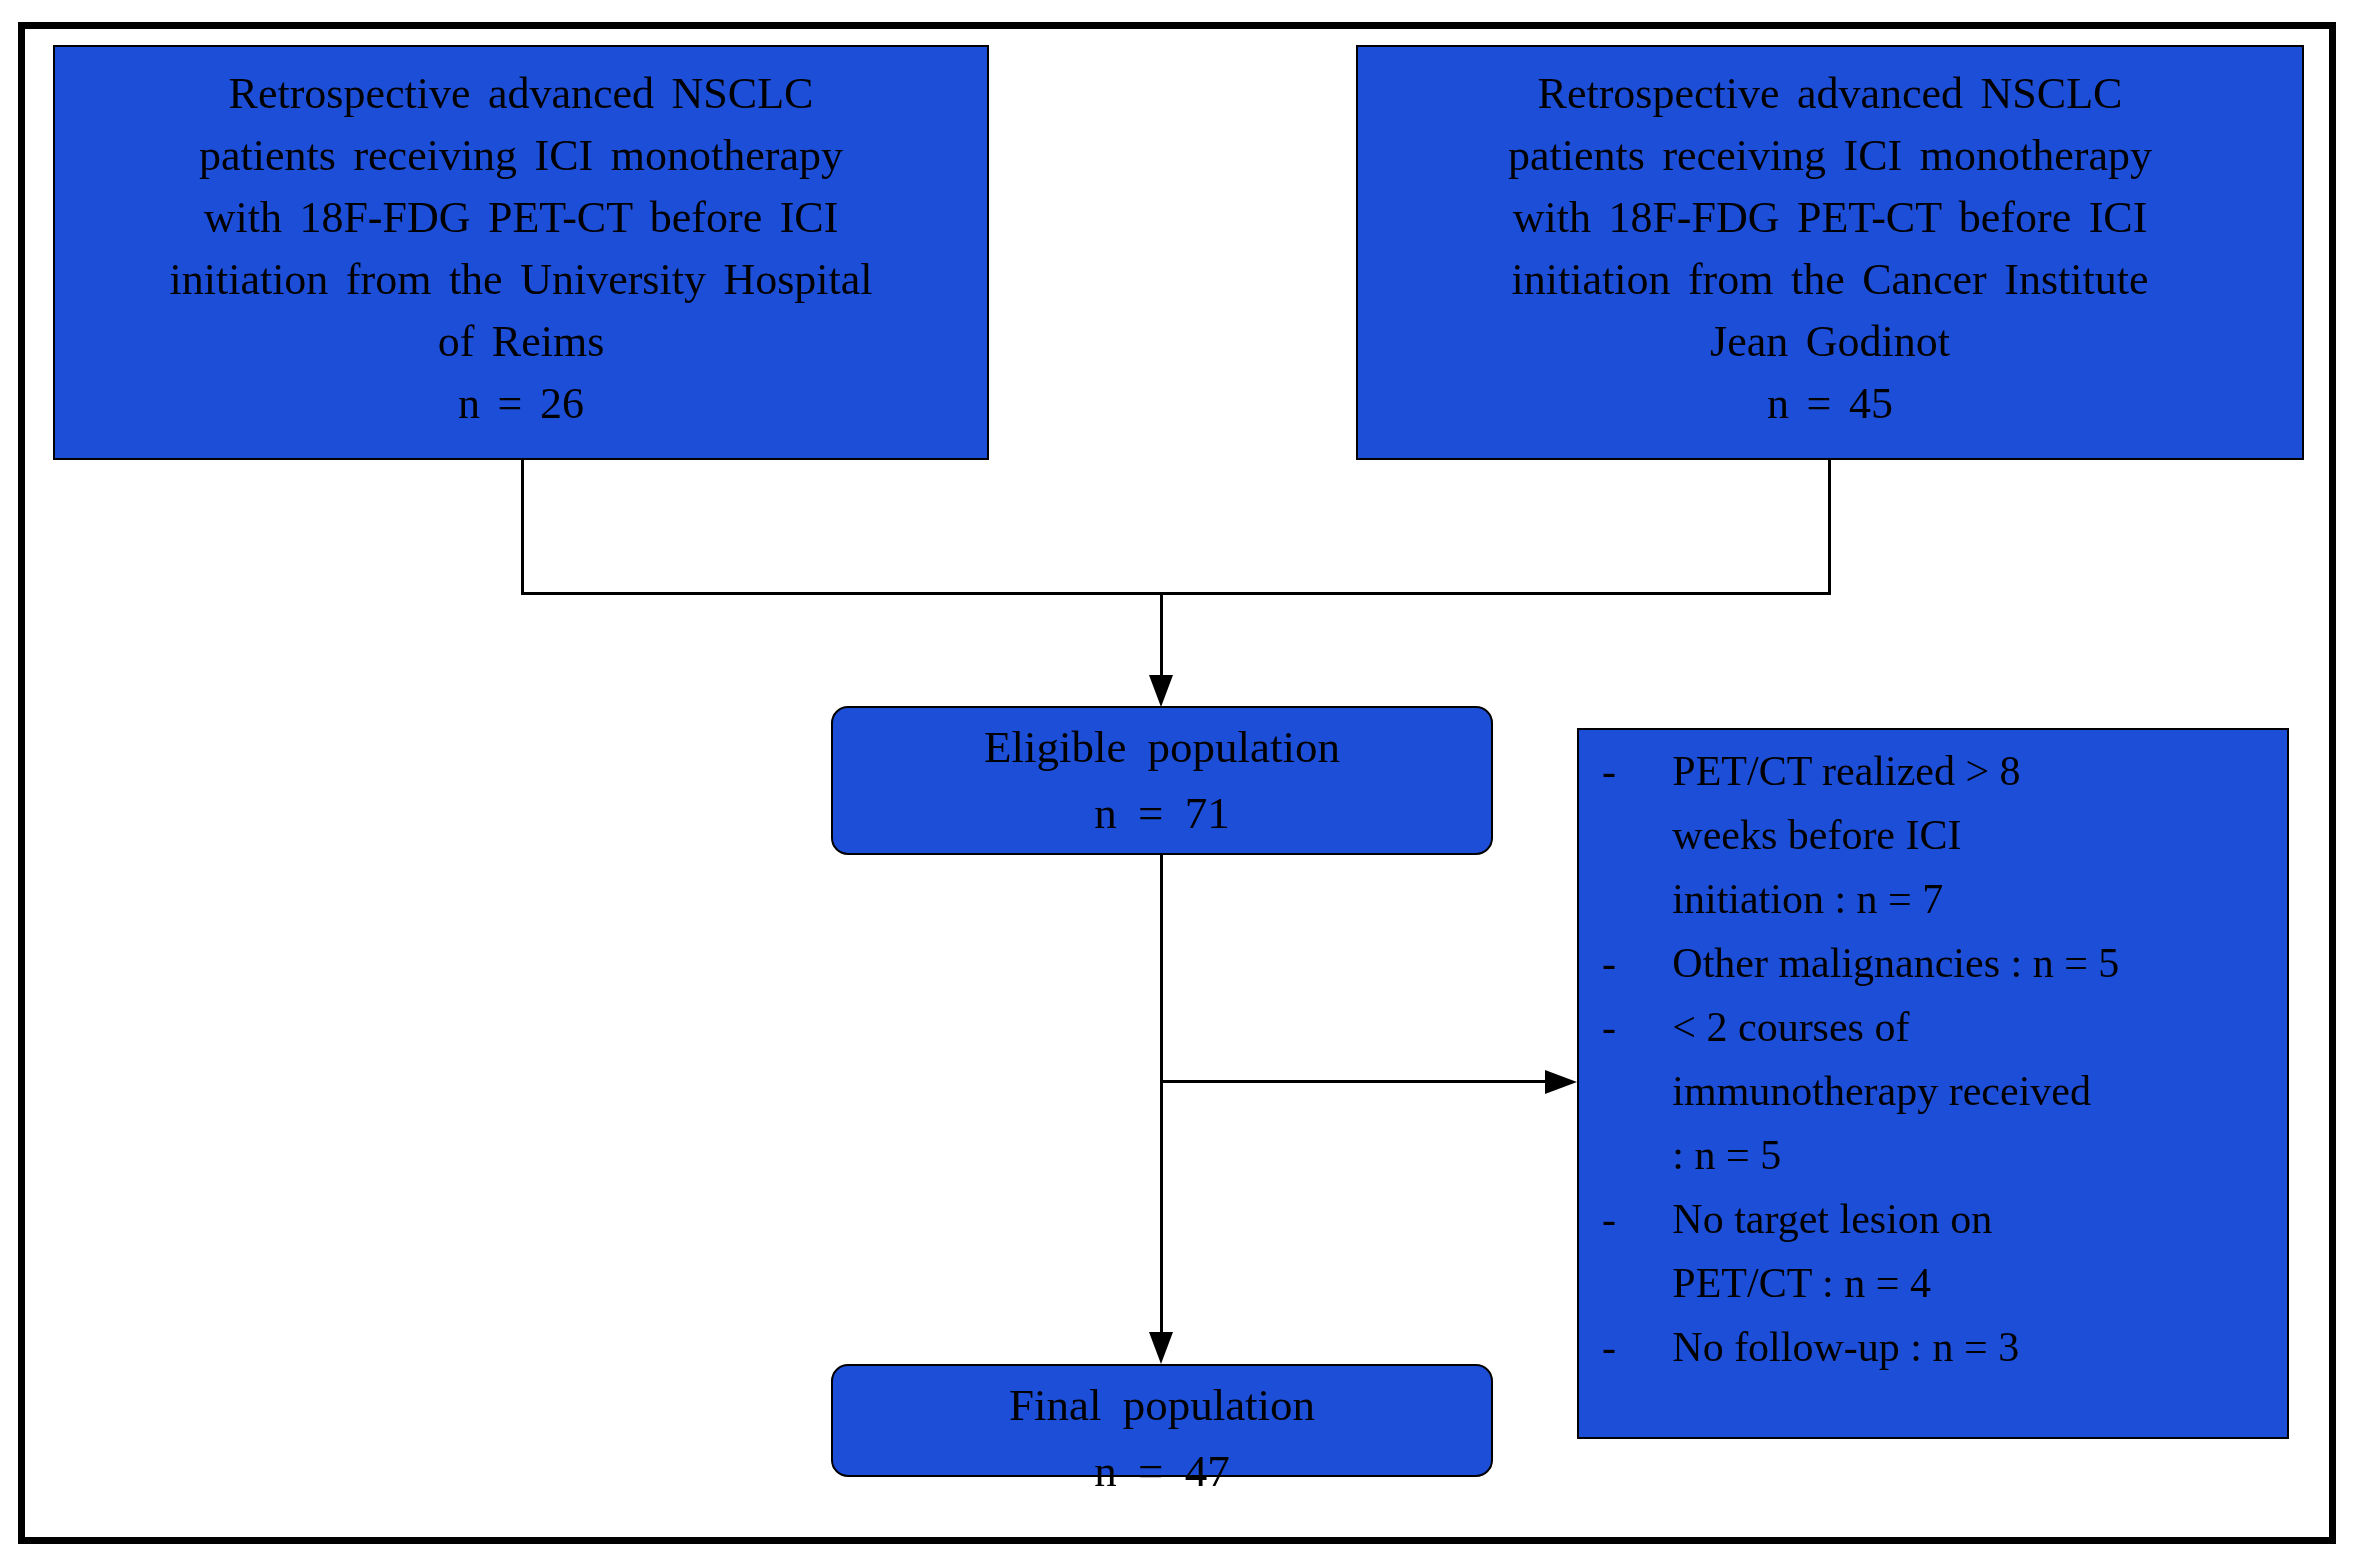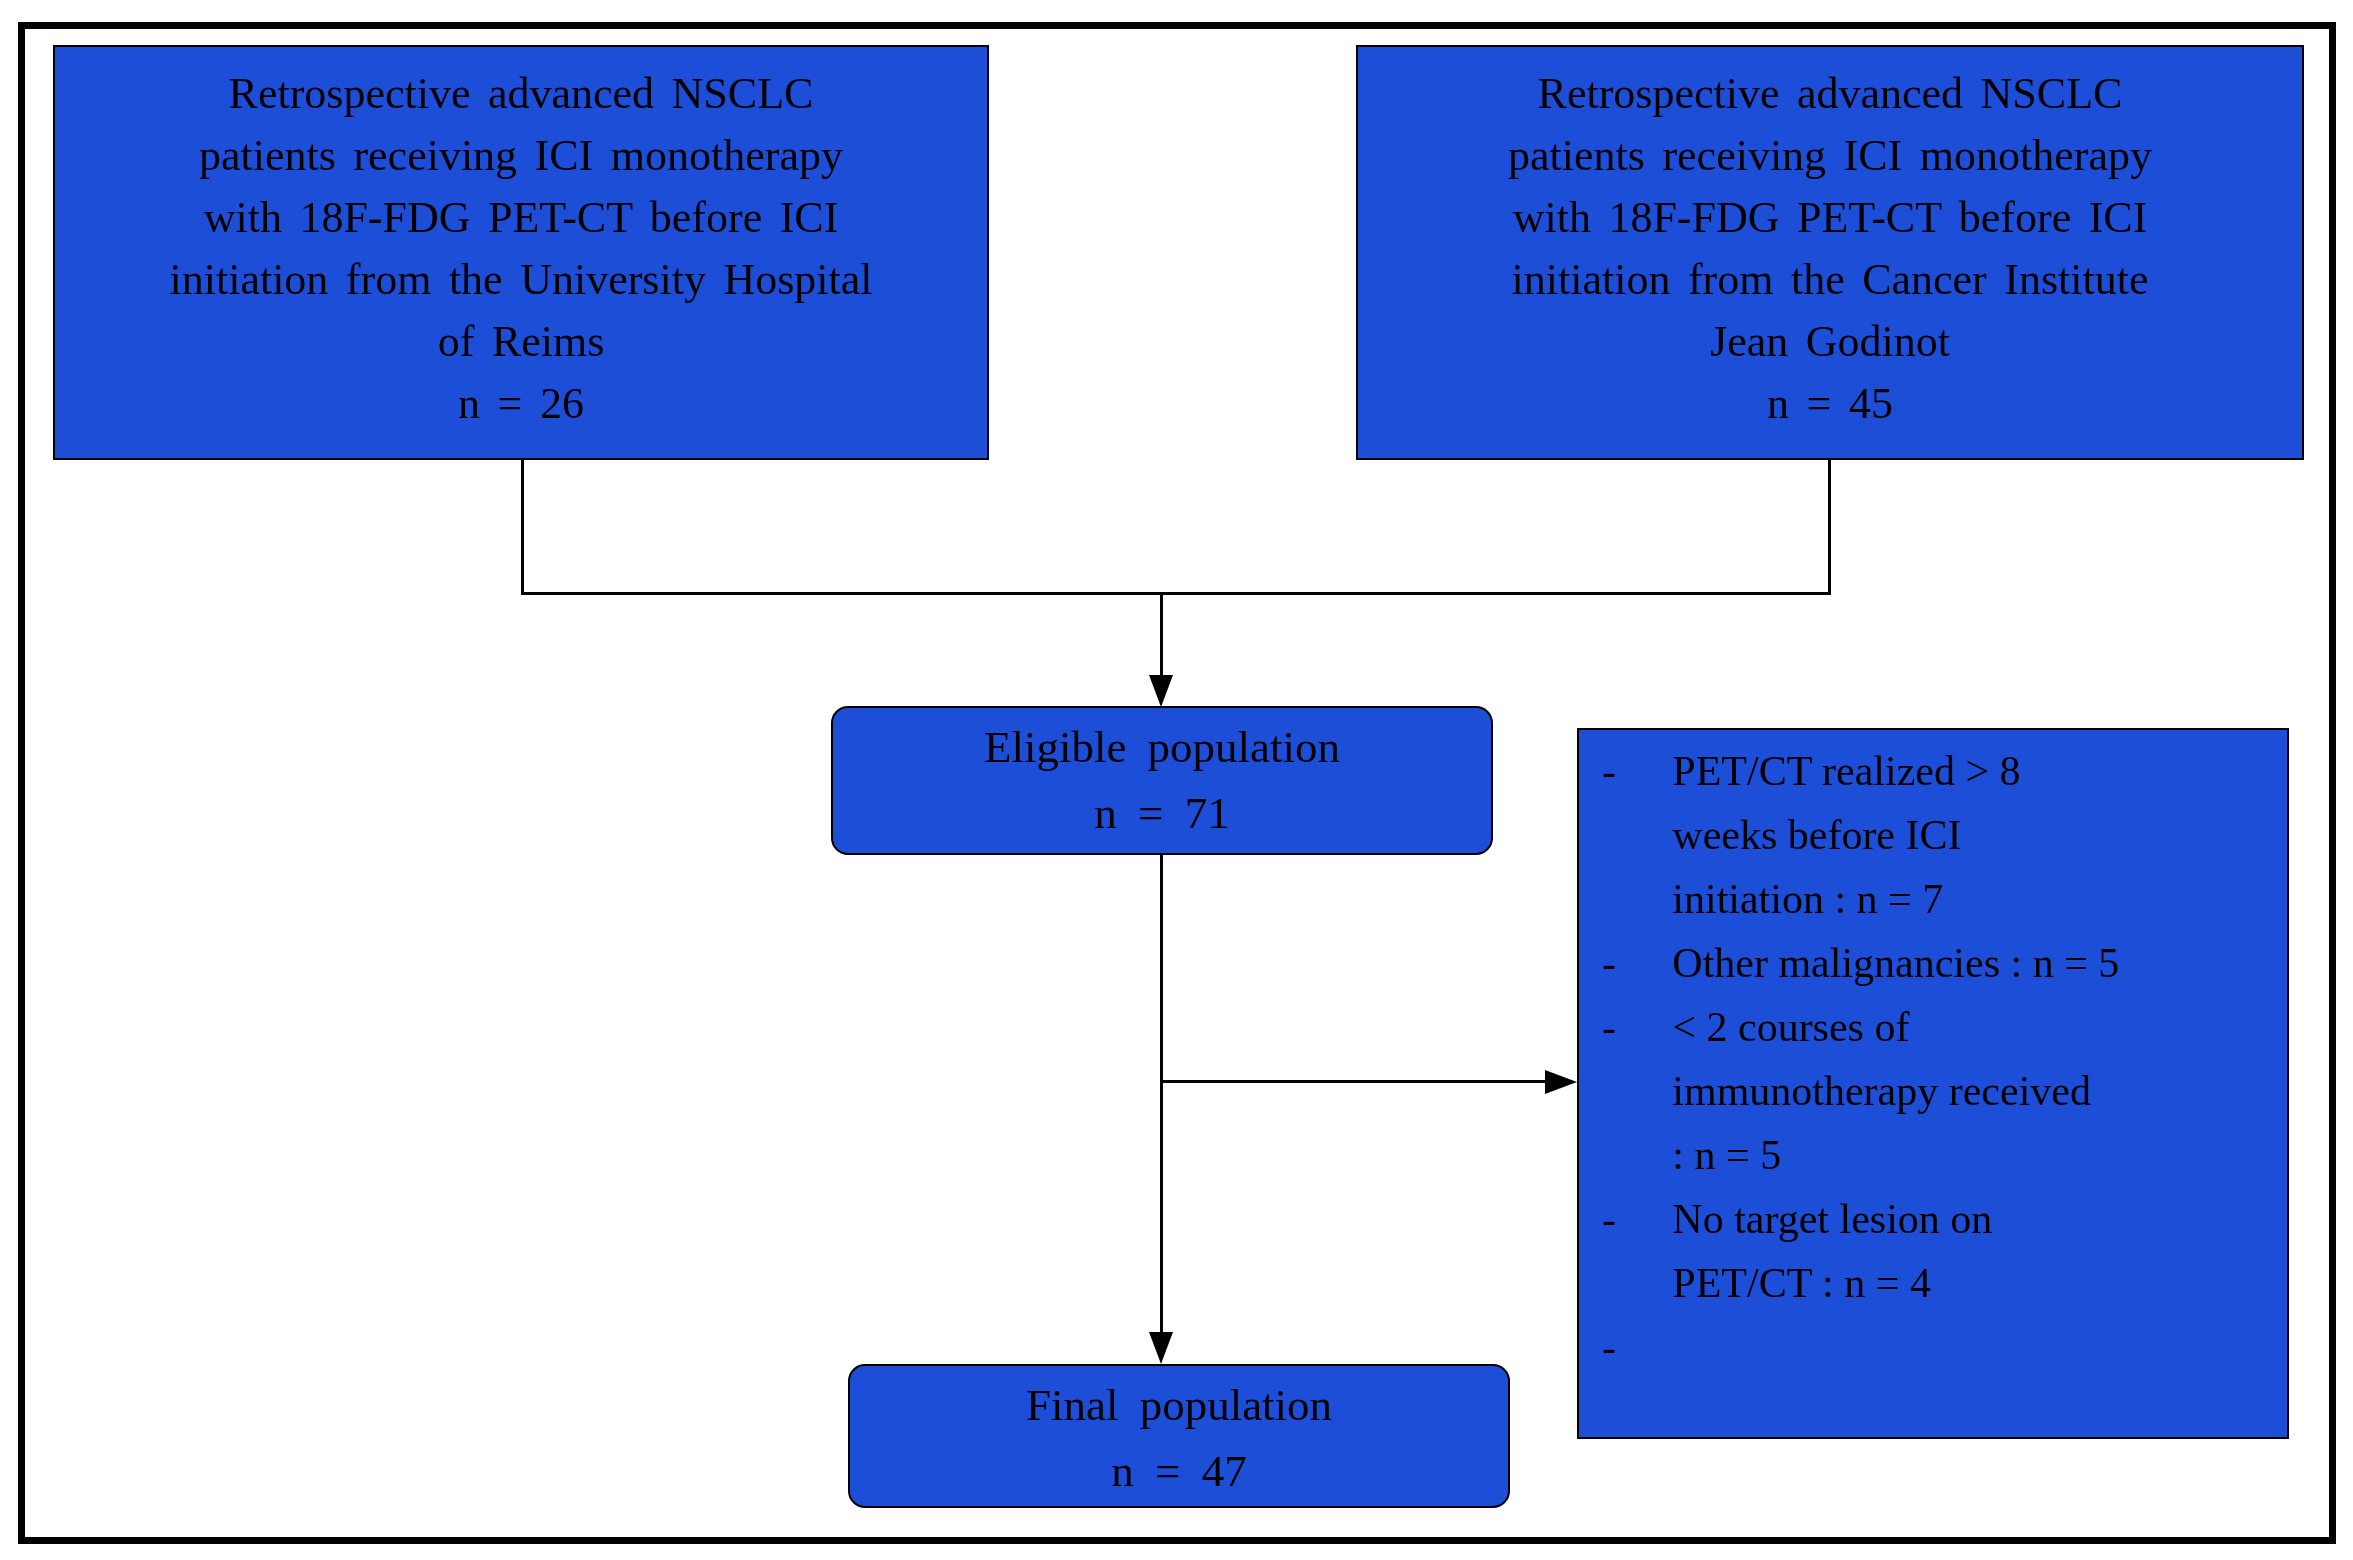--- a/index.html
+++ b/index.html
@@ -118,18 +118,19 @@
 immunotherapy received
 : n = 5</span>
   </div>
   <div class="ex-item">
     <span class="ex-marker">-</span>
     <span class="ex-text">No target lesion on
 PET/CT : n = 4</span>
   </div>
   <div class="ex-item">
     <span class="ex-marker">-</span>
+    <span class="ex-text">No follow-up : n = 3</span>
   </div>
 </div>
 
-<div class="box centered-text box-mid" style="left:831px; top:1364px; width:662px; height:144px;margin-left:17px;">Final population
+<div class="box centered-text box-mid" style="left:831px; top:1364px; width:662px; height:113px;">Final population
 n = 47</div>
 
 
 </body></html>

